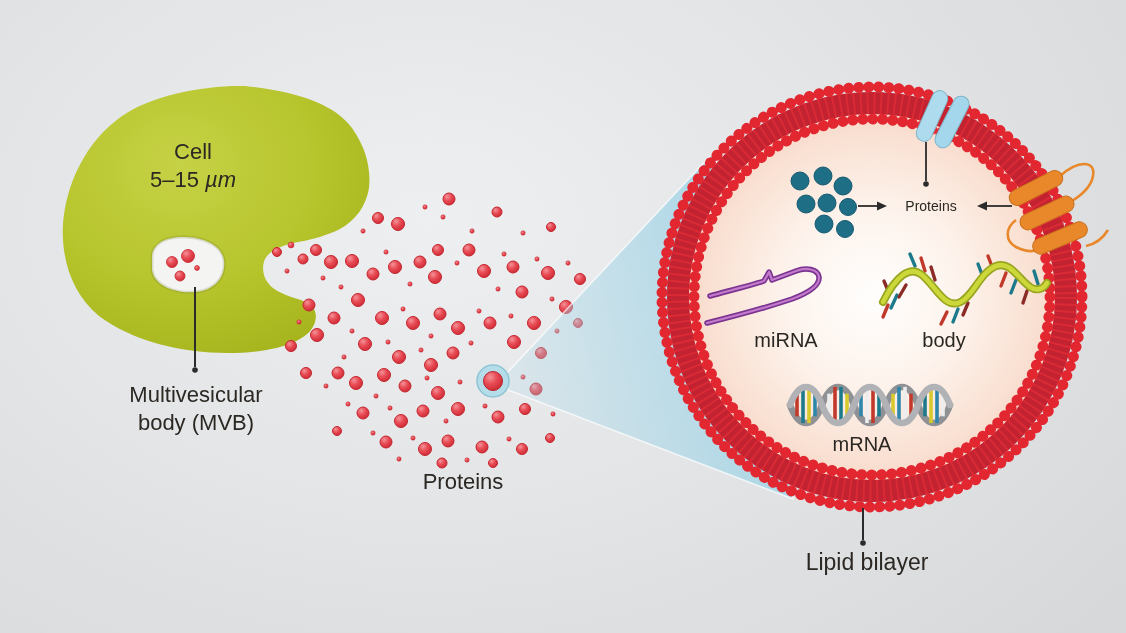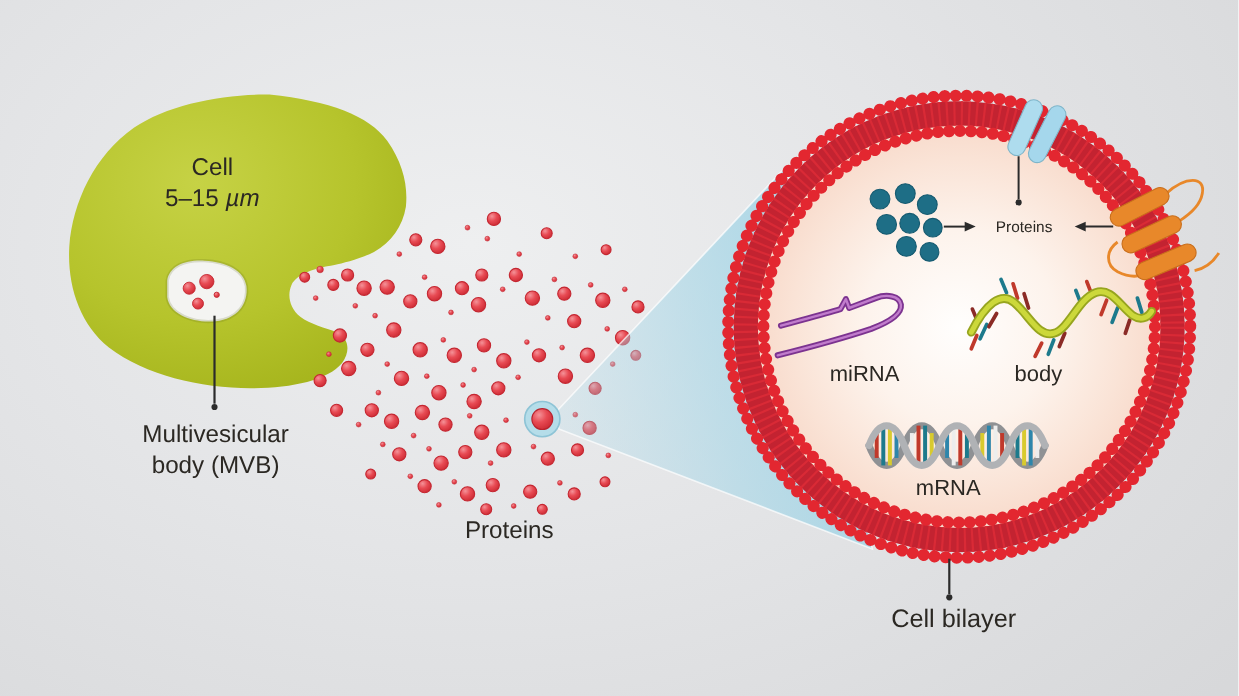--- a/index.html
+++ b/index.html
@@ -302,15 +302,15 @@
   </div>
 
   <div class="lbl lbl-lg" style="left:463px;top:482px;">
     <div>Proteins</div>
   </div>
 
   <div class="lbl lbl-sm" style="left:931px;top:206px;">Proteins</div>
   <div class="lbl lbl-med" style="left:786px;top:340px;">miRNA</div>
   <div class="lbl lbl-med" style="left:944px;top:340px;">body</div>
   <div class="lbl lbl-med" style="left:862px;top:444px;">mRNA</div>
-  <div class="lbl lbl-lipid" style="left:867px;top:562px;">Cell bilayer</div>
+  <div class="lbl lbl-lipid" style="left:867px;top:562px;">Lipid bilayer</div>
 
 </div>
 
 </body></html>

